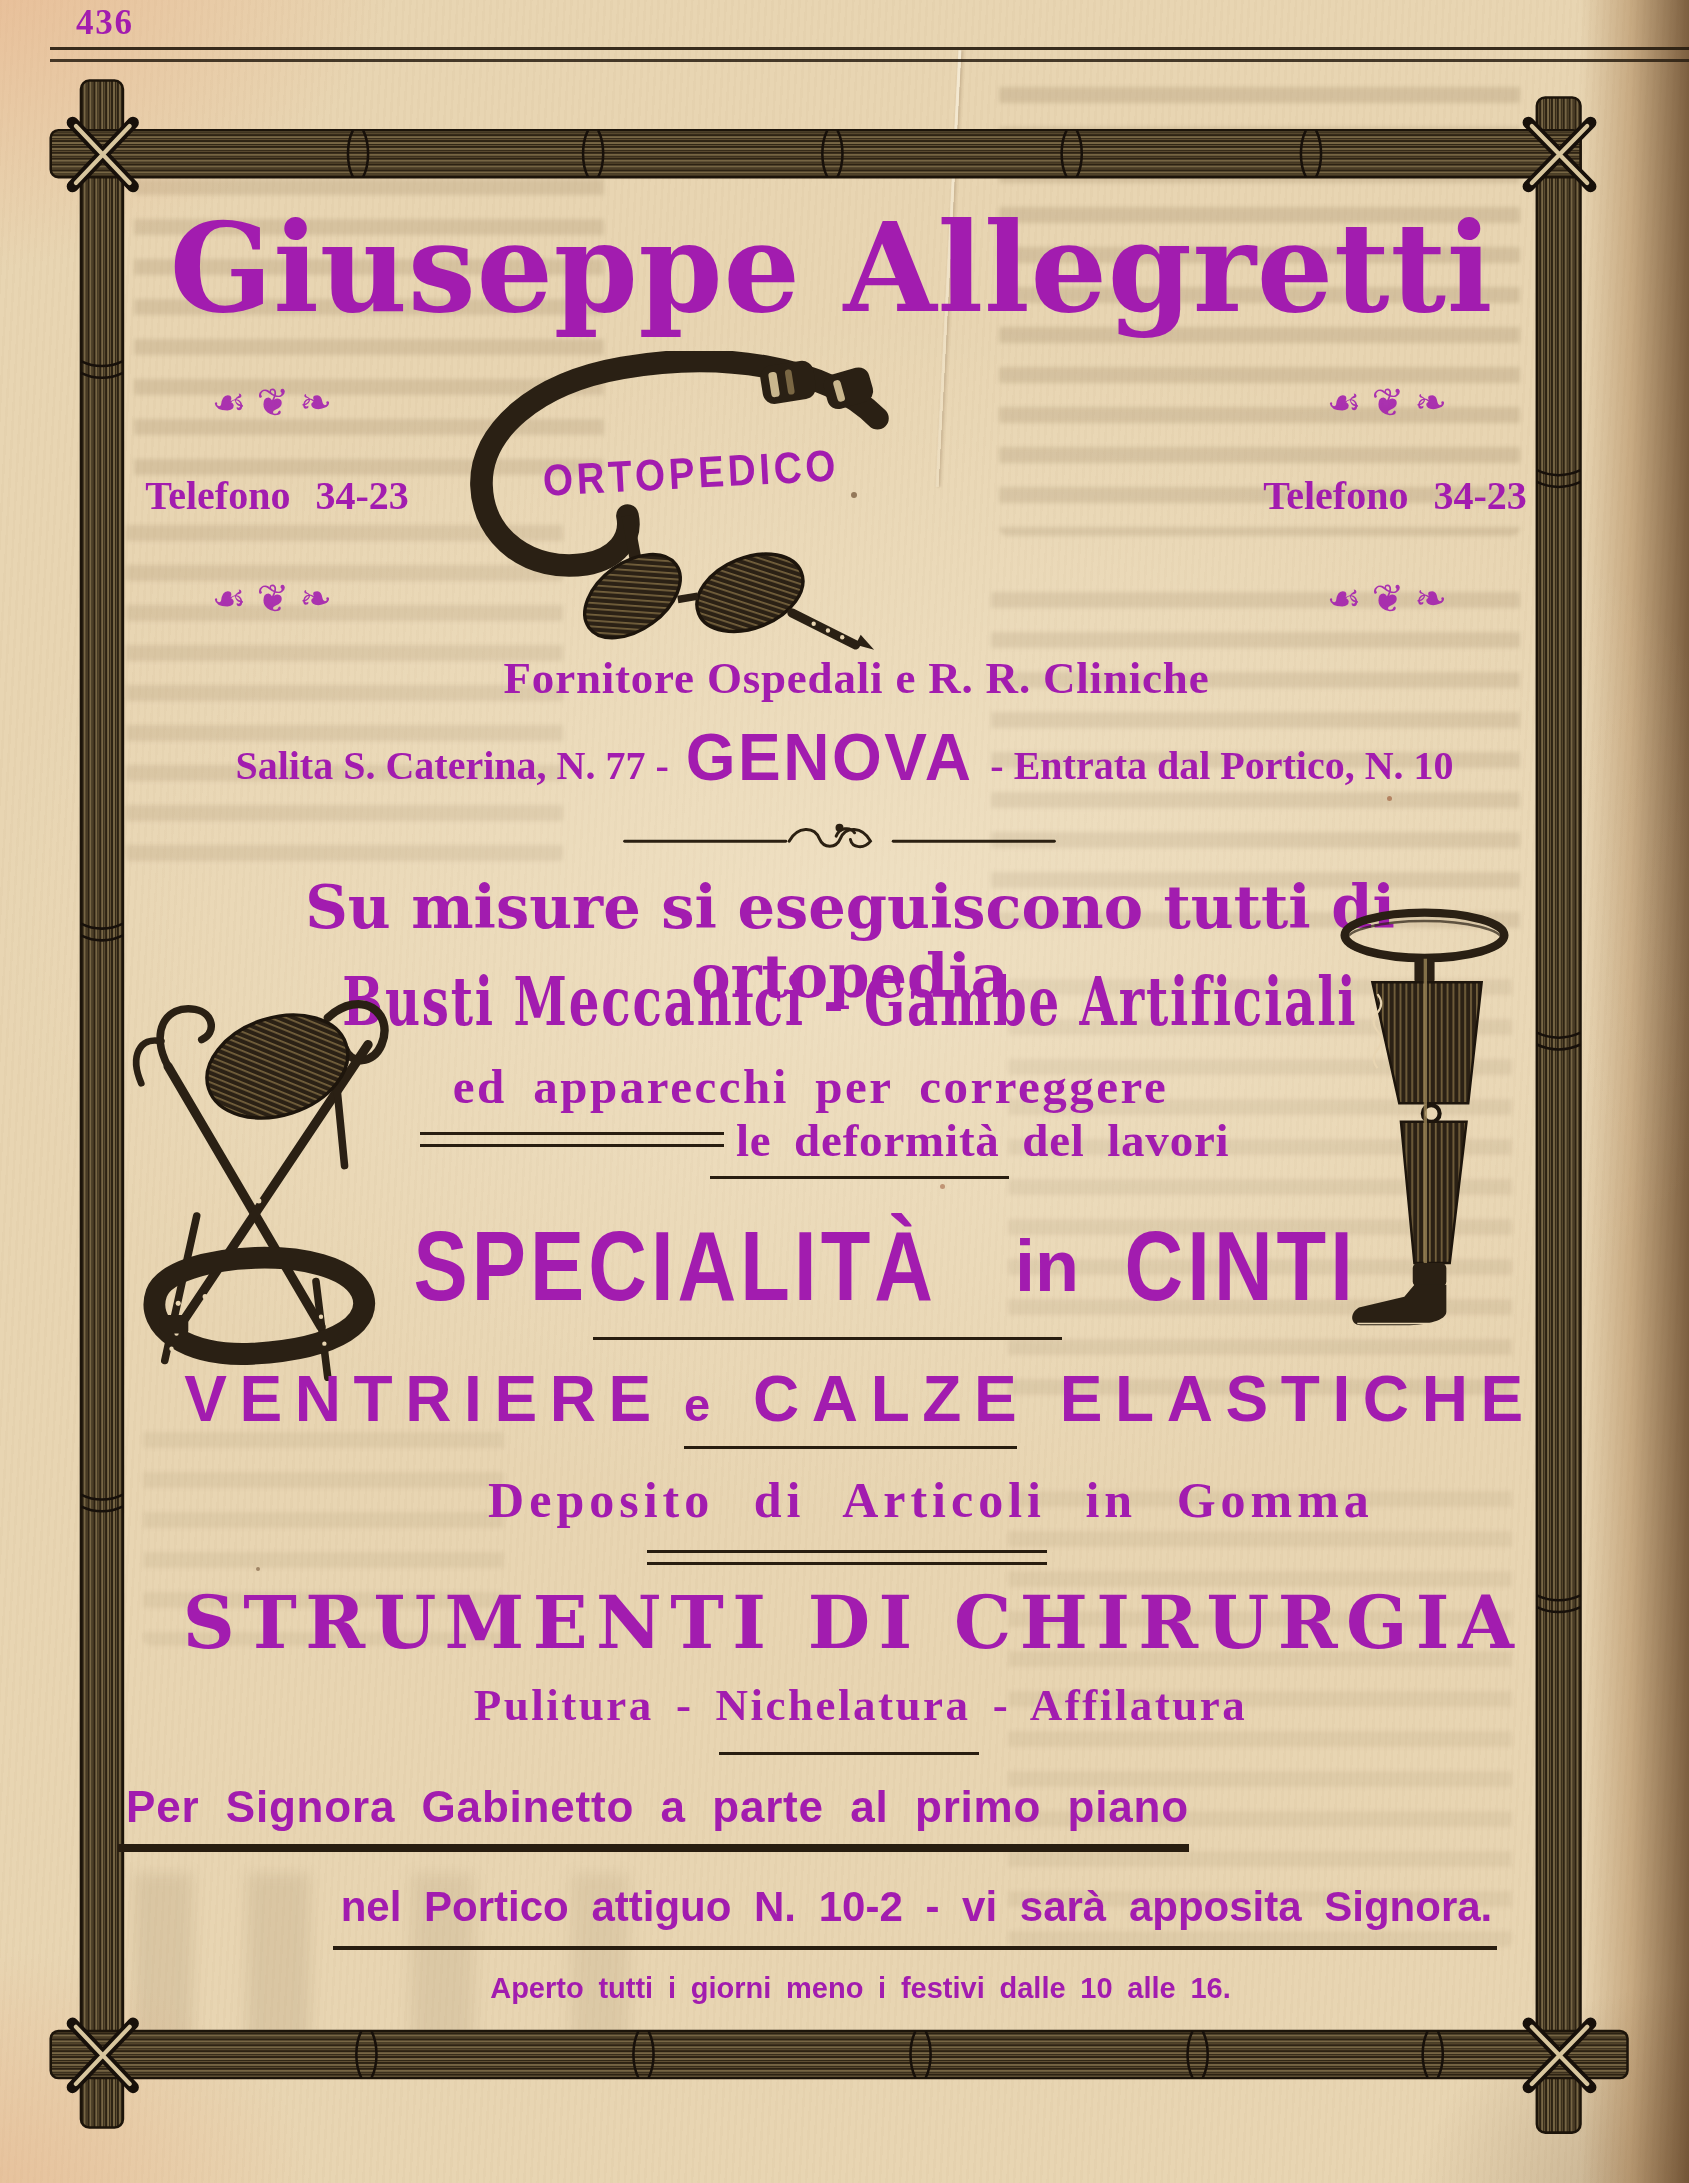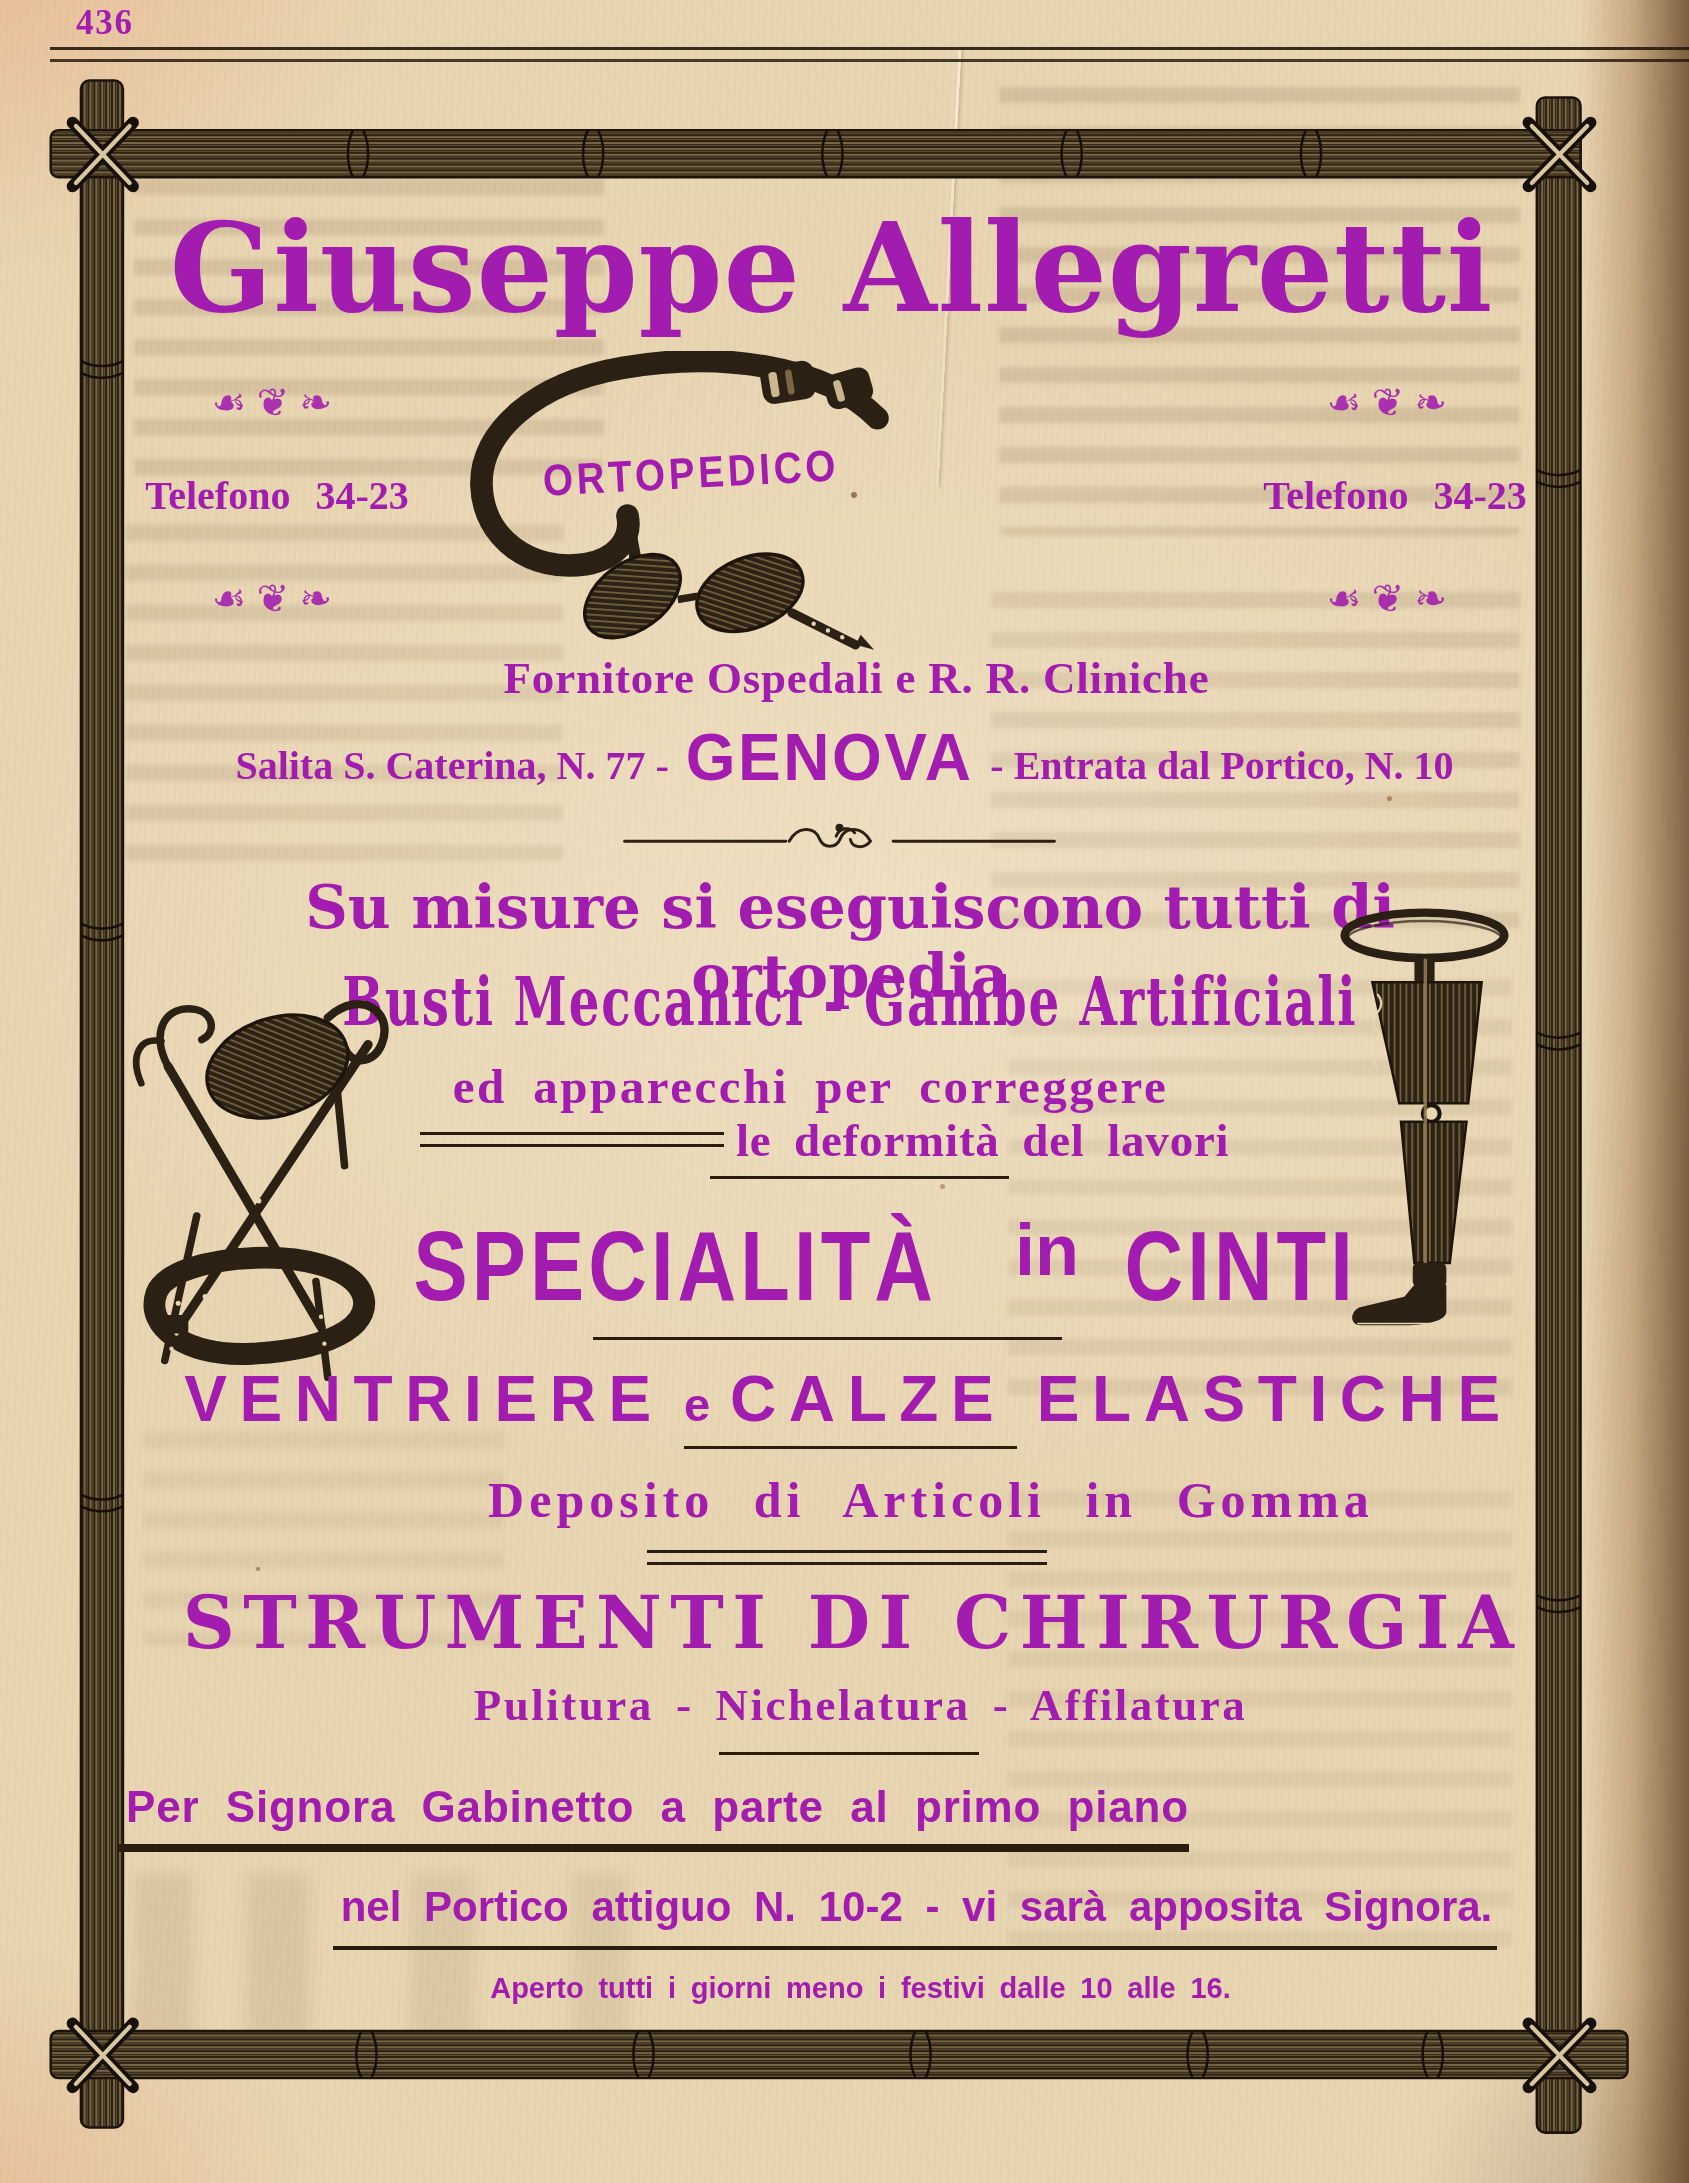--- a/index.html
+++ b/index.html
@@ -73,21 +73,21 @@
   .leg-svg{left:1327px; top:900px; width:195px; height:542px; z-index:3;}
 
   .specialita{left:126px; top:1209px; width:1411px; z-index:3; display:flex; justify-content:center; align-items:baseline; gap:20px; white-space:nowrap;}
   .specialita>span{position:relative; left:38px;}
   .spec-big{display:inline-block; font-size:99px; letter-spacing:5px; transform:scaleX(.82); transform-origin:center bottom;}
   .spec-in{font-size:72px;}
   .rule-short{left:593px; top:1337px; width:469px; height:3.4px;}
 
   .ventriere{left:126px; top:1362px; width:1411px; z-index:3; display:flex; justify-content:center; align-items:baseline; gap:20px; white-space:nowrap;}
   .ventriere>span{position:relative; left:17px;}
-  .vent-big{font-size:64px; letter-spacing:12.6px;}
+  .vent-big{font-size:64px; letter-spacing:12.6px;margin-left:23px;}
   .vent-e{font-size:47px;}
   .rule-v{left:684px; top:1446px; width:333px; height:3.4px;}
 
   .deposito{left:126px; top:1471px; width:1542px; font-size:50px; letter-spacing:5px; word-spacing:22px; z-index:3;}
   .deposito>span{position:relative; left:34px;}
   .dbl1{left:647px; top:1550px; width:400px; height:2.9px;}
   .dbl2{left:647px; top:1562px; width:400px; height:2.9px;}
 
   .strumenti{left:126px; top:1580px; width:1411px; font-size:72px; letter-spacing:8.4px; z-index:3;}
   .strumenti>span{position:relative; left:21px;}
@@ -316,21 +316,21 @@
     <path d="M60,112 q9,11 0,22 q-9,11 0,22 q9,11 0,22 q-9,11 0,22" stroke="#e8d5b2" stroke-width="2.5" fill="none"></path>
     <circle cx="124" cy="254" r="10" fill="#e8d5b2" stroke="#1d150c" stroke-width="5"></circle>
     <path d="M88,264 L166,264 L146,432 L104,432 Z" fill="url(#dkv)" stroke="#1d150c" stroke-width="3"></path>
     <path d="M117,70 L117,448" stroke="#9a8456" stroke-width="4" opacity=".8"></path>
     <rect x="102" y="432" width="40" height="28" rx="6" fill="#2a2014"></rect>
     <path d="M142,458 L142,490 C142,500 120,506 94,506 L40,506 C28,506 26,492 38,485 L92,472 L104,458 Z" fill="#2a2014"></path>
     <path d="M36,504 L142,504" stroke="#e8d5b2" stroke-width="2"></path>
   </svg>
 
   <div class="abs specialita">
-    <span style="display:flex; align-items:flex-start; gap:20px;">
+    <span style="display:flex; align-items:center; gap:20px;">
       <span class="spec-big sansb">SPECIALITÀ</span>
       <span class="spec-in sansb">in</span>
       <span class="spec-big sansb">CINTI</span>
     </span>
   </div>
   <div class="abs rule rule-short"></div>
 
   <div class="abs ventriere">
     <span style="display:flex; align-items:baseline; gap:20px;">
       <span class="vent-big sansb">VENTRIERE</span>

